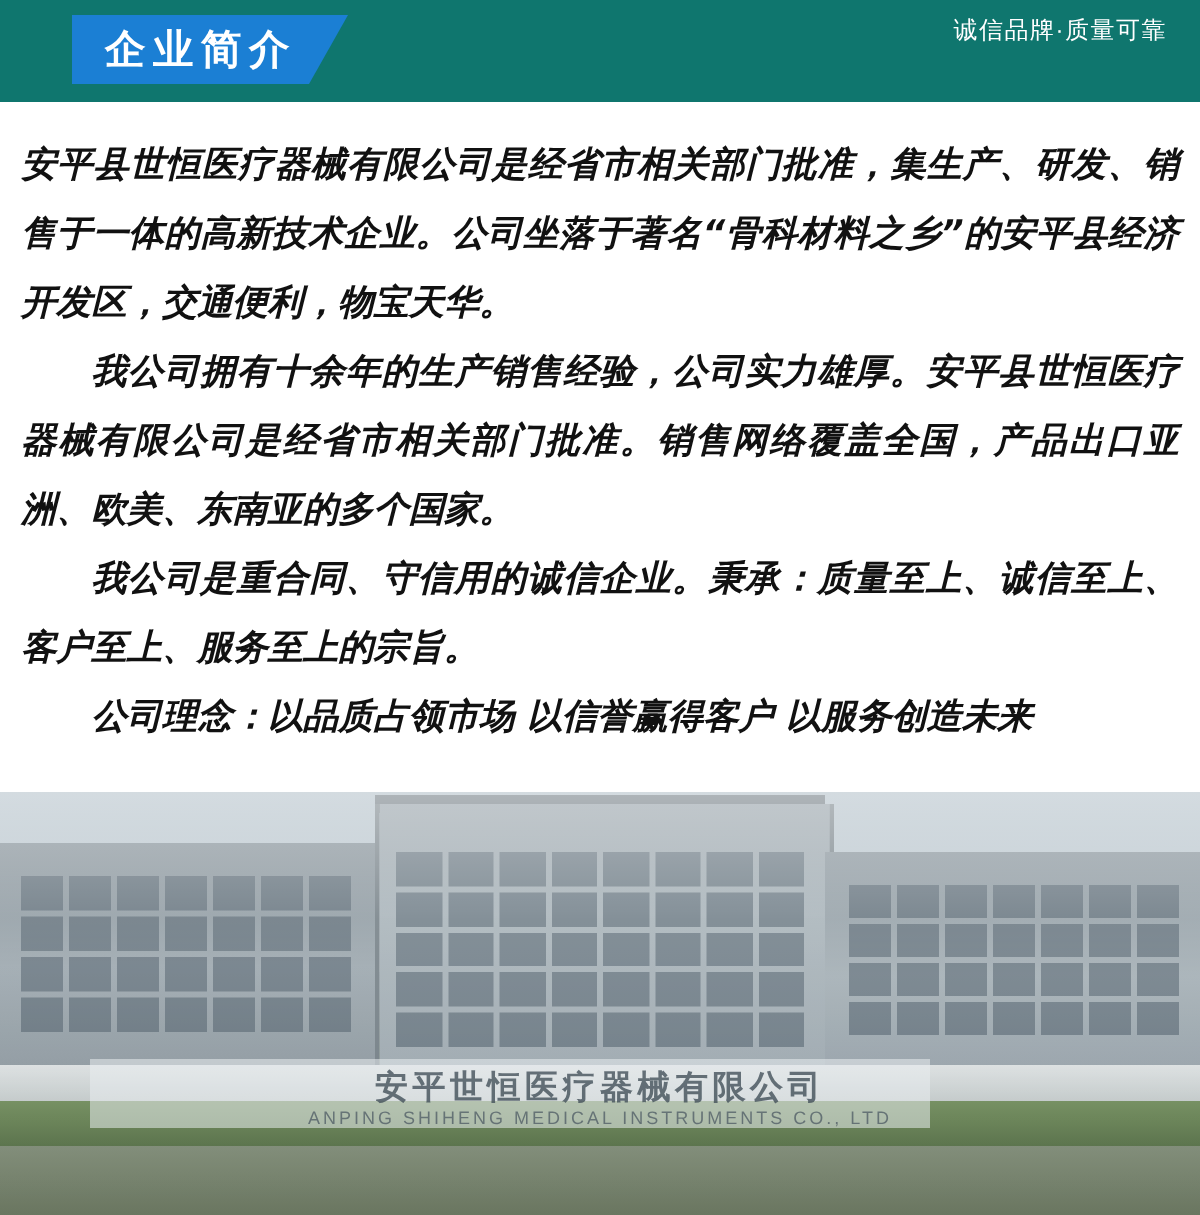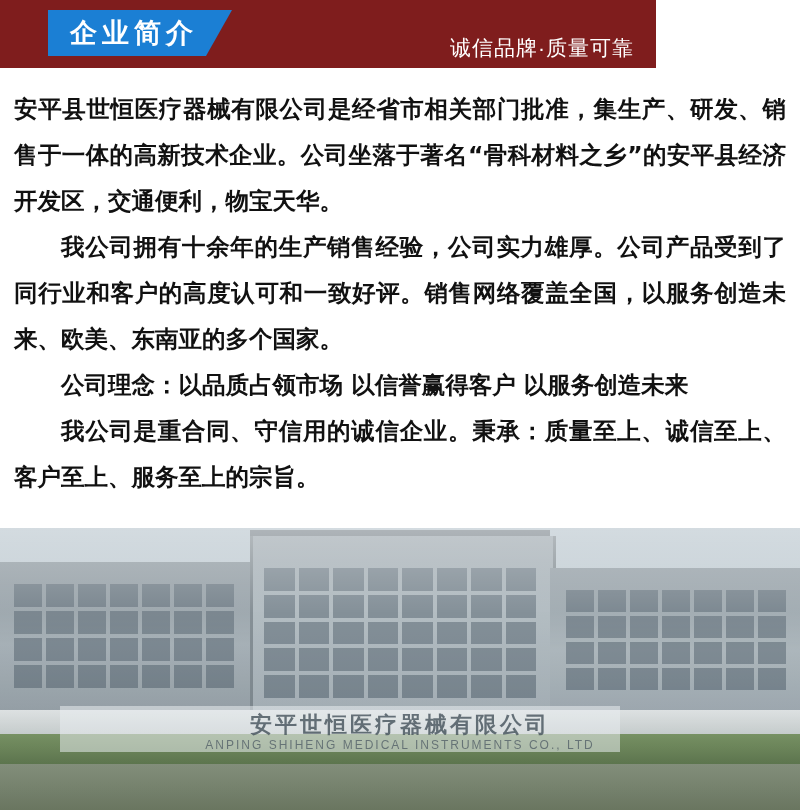--- a/index.html
+++ b/index.html
@@ -19,23 +19,23 @@
     height: 810px;
     overflow: hidden;
     background: #ffffff;
   }
 
   
   .header {
     position: absolute;
     top: 0;
     left: 0;
-    width: 656px;
+    width: 800px;
     height: 68px;
-    background: #7f1d1d;
+    background: #0f766e;
     overflow: hidden;
   }
   .header-tab {
     position: absolute;
     top: 10px;
     left: 48px;
     height: 46px;
     padding: 0 34px 0 22px;
     background: #1b7fd4;
     display: flex;
@@ -47,23 +47,23 @@
     color: #ffffff;
     font-size: 27px;
     letter-spacing: 5px;
     font-weight: bold;
     line-height: 1;
     white-space: nowrap;
   }
   .header-slogan {
     position: absolute;
     right: 22px;
-    top: 34px;
+    top: 10px;
     color: #ffffff;
-    font-size: 21px;
+    font-size: 16px;
     letter-spacing: 1px;
     white-space: nowrap;
   }
 
   
   .photo {
     position: absolute;
     left: 0;
     top: 528px;
     width: 800px;
@@ -185,20 +185,21 @@
   }
   .para {
     color: #111111;
     font-size: 23.5px;
     line-height: 46px;
     letter-spacing: 0px;
     margin: 0;
     text-align: justify;
     font-weight: bold;
     font-family: "DejaVu Sans", "Liberation Sans", sans-serif;
+    font-style: italic;
   }
   .indent {
     text-indent: 2em;
   }
 </style>
 </head>
 <body>
 
 <div class="page">
 
@@ -324,18 +325,18 @@
 
   <div class="header">
     <div class="header-tab">
       <span class="header-tab-text">企业简介</span>
     </div>
     <div class="header-slogan">诚信品牌·质量可靠</div>
   </div>
 
   <div class="content">
     <p class="para">安平县世恒医疗器械有限公司是经省市相关部门批准，集生产、研发、销售于一体的高新技术企业。公司坐落于著名“骨科材料之乡”的安平县经济开发区，交通便利，物宝天华。</p>
-    <p class="para indent">我公司拥有十余年的生产销售经验，公司实力雄厚。公司产品受到了同行业和客户的高度认可和一致好评。销售网络覆盖全国，以服务创造未来、欧美、东南亚的多个国家。</p>
+    <p class="para indent">我公司拥有十余年的生产销售经验，公司实力雄厚。安平县世恒医疗器械有限公司是经省市相关部门批准。销售网络覆盖全国，产品出口亚洲、欧美、东南亚的多个国家。</p>
+    <p class="para indent">我公司是重合同、守信用的诚信企业。秉承：质量至上、诚信至上、客户至上、服务至上的宗旨。</p>
     <p class="para indent">公司理念：以品质占领市场 以信誉赢得客户 以服务创造未来</p>
-    <p class="para indent">我公司是重合同、守信用的诚信企业。秉承：质量至上、诚信至上、客户至上、服务至上的宗旨。</p>
   </div>
 
 </div>
 
 </body></html>

